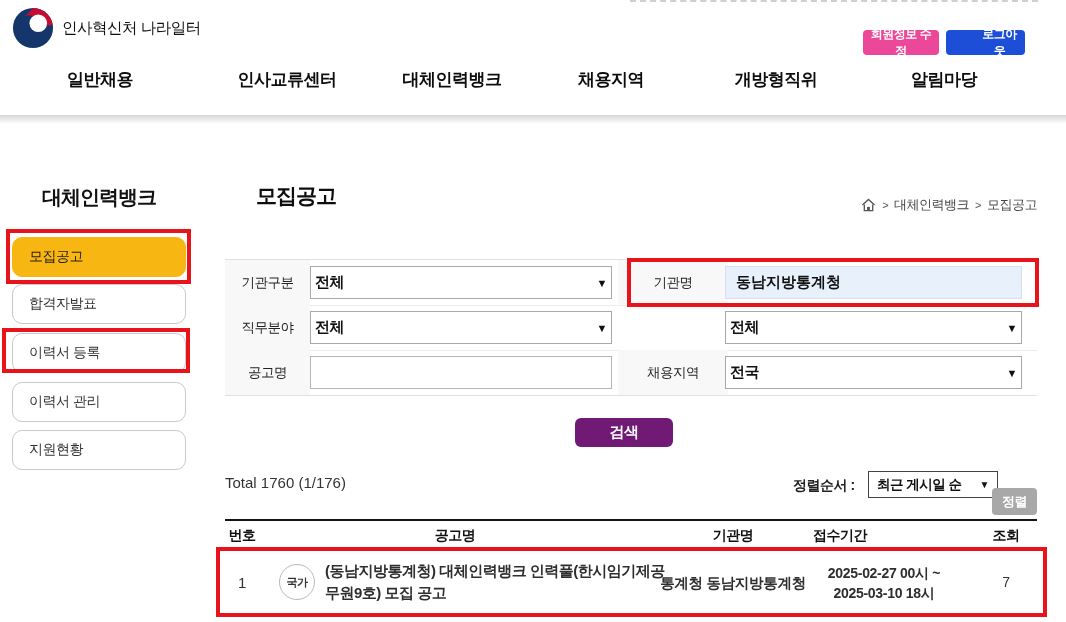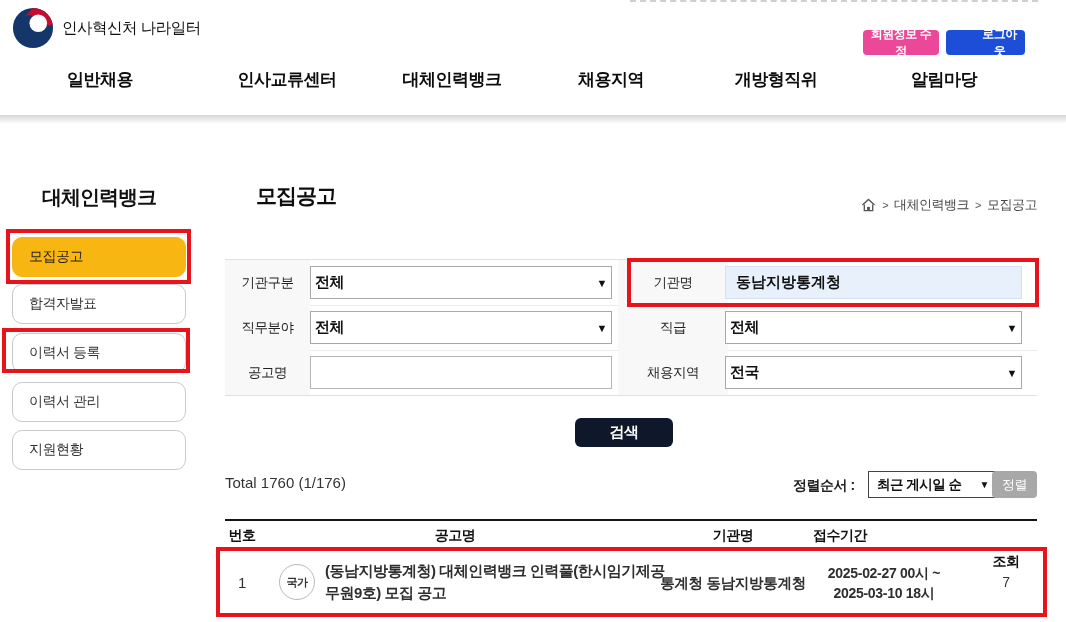--- a/index.html
+++ b/index.html
@@ -52,34 +52,34 @@
   .ctl{position:absolute;top:6px;height:33px;box-sizing:border-box;font-size:15px;
        font-weight:700;color:#111;letter-spacing:-0.5px;}
   .ctl-left{left:85px;width:302px;}
   .ctl-right{left:500px;width:297px;}
   .fake-select{border:1px solid #a9a9a9;background:#fff;display:flex;align-items:center;
                padding:0 4px;cursor:pointer;}
   .fake-select .arrow{margin-left:auto;font-size:11px;color:#111;}
   .txt-input{border:1px solid #b5b5b5;background:#fff;padding:0 10px;font-family:inherit;
              font-size:15px;font-weight:700;color:#111;width:100%;height:33px;box-sizing:border-box;}
   .txt-input.filled{background:#e8f0fb;border-color:#d4e0f3;}
-  .search-btn{position:absolute;left:575px;top:418px;width:98px;height:29px;background:#0f172a;
+  .search-btn{position:absolute;left:575px;top:418px;width:98px;height:29px;background:#701a75;
               color:#fff;border:none;border-radius:6px;font-size:15px;font-weight:700;
               font-family:inherit;letter-spacing:-0.5px;cursor:pointer;}
 
   
   .total-text{position:absolute;left:225px;top:474px;font-size:15px;color:#333;letter-spacing:0px;}
   .sort-label{position:absolute;left:793px;top:477px;font-size:14px;font-weight:700;color:#222;
               letter-spacing:-0.5px;}
   .sort-select{position:absolute;left:868px;top:471px;width:130px;height:27px;border:1px solid #444;
                background:#fff;display:flex;align-items:center;padding:0 8px;box-sizing:border-box;
                font-size:13.5px;font-weight:700;color:#111;letter-spacing:-0.5px;cursor:pointer;}
   .sort-select .arrow{margin-left:auto;font-size:10px;}
-  .sort-btn{position:absolute;left:992px;top:471px;width:45px;height:27px;background:#a8a8a8;
-            border:none;border-radius:4px;color:#fff;font-weight:400;font-size:13px;
+  .sort-btn{position:absolute;left:992px;top:488px;width:45px;height:27px;background:#a8a8a8;
+            border:none;border-radius:4px;color:#fff;font-weight:700;font-size:13px;
             font-family:inherit;letter-spacing:-0.5px;cursor:pointer;}
 
   
   .tbl-top{position:absolute;left:225px;top:519px;width:812px;height:0;border-top:2px solid #151515;}
   .tbl-head{position:absolute;top:527px;font-size:14px;font-weight:700;color:#111;
             transform:translateX(-50%);letter-spacing:-0.5px;white-space:nowrap;}
   .tbl-head-line{position:absolute;left:225px;top:547px;width:812px;height:0;border-top:1px solid #b7b7b7;}
   .tbl-row-line{position:absolute;left:225px;top:616px;width:812px;height:0;border-top:1px solid #cfcfcf;}
   .cell{position:absolute;transform:translateX(-50%);font-size:14px;color:#333;white-space:nowrap;
         letter-spacing:-0.3px;}
@@ -171,21 +171,20 @@
       <div class="ctl ctl-right">
         <input class="txt-input filled" type="text" value="동남지방통계청" style="">
       </div>
     </div>
     <div class="form-row" style="top:45px;">
       <div class="lbl-cell lbl-left">직무분야</div>
       <div class="ctl ctl-left fake-select">
         <span>전체</span>
         <span class="arrow">▼</span>
       </div>
-      <div class="lbl-cell lbl-right">직급</div>
       <div class="ctl ctl-right fake-select">
         <span>전체</span>
         <span class="arrow">▼</span>
       </div>
     </div>
     <div class="form-row last" style="top:90px;">
       <div class="lbl-cell lbl-left">공고명</div>
       <div class="ctl ctl-left">
         <input class="txt-input" type="text" value="" style="">
       </div>
@@ -205,21 +204,21 @@
     <span>최근 게시일 순</span>
     <span class="arrow">▼</span>
   </div>
   <button class="sort-btn">정렬</button>
 
   <div class="tbl-top"></div>
   <div class="tbl-head" style="left:242px;">번호</div>
   <div class="tbl-head" style="left:455px;">공고명</div>
   <div class="tbl-head" style="left:733px;">기관명</div>
   <div class="tbl-head" style="left:840px;">접수기간</div>
-  <div class="tbl-head" style="left:1006px;margin-top:26px;">조회</div>
+  <div class="tbl-head" style="left:1006px;">조회</div>
   <div class="tbl-head-line"></div>
 
   <div>
     <div class="cell row-no">1</div>
     <div class="row-badge">국가</div>
     <div class="row-title">
       <div>(동남지방통계청) 대체인력뱅크 인력풀(한시임기제공</div>
       <div>무원9호) 모집 공고</div>
     </div>
     <div class="cell row-org">통계청 동남지방통계청</div>

